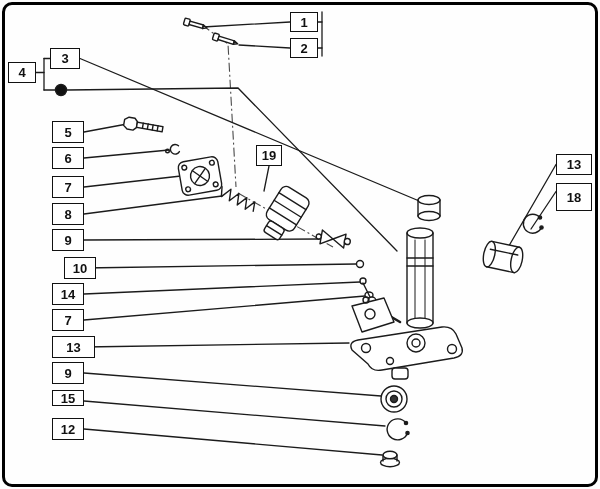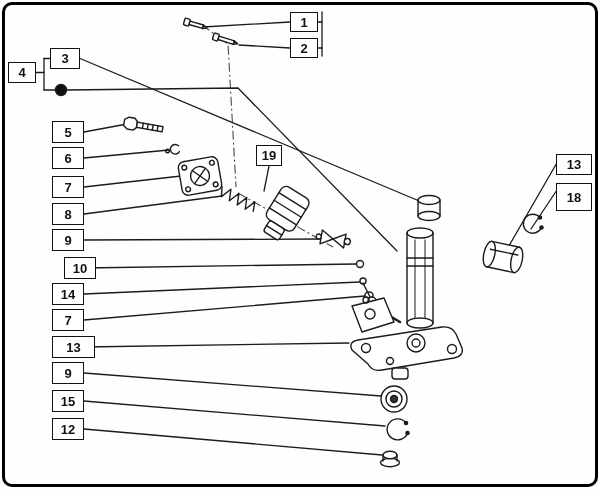--- a/index.html
+++ b/index.html
@@ -201,18 +201,18 @@
   <div class="plabel" style="left:52px;top:121px;width:32px;height:22px">5</div>
   <div class="plabel" style="left:52px;top:147px;width:32px;height:22px">6</div>
   <div class="plabel" style="left:52px;top:176px;width:32px;height:22px">7</div>
   <div class="plabel" style="left:52px;top:203px;width:32px;height:22px">8</div>
   <div class="plabel" style="left:52px;top:229px;width:32px;height:22px">9</div>
   <div class="plabel" style="left:64px;top:257px;width:32px;height:22px">10</div>
   <div class="plabel" style="left:52px;top:283px;width:32px;height:22px">14</div>
   <div class="plabel" style="left:52px;top:309px;width:32px;height:22px">7</div>
   <div class="plabel" style="left:52px;top:336px;width:43px;height:22px">13</div>
   <div class="plabel" style="left:52px;top:362px;width:32px;height:22px">9</div>
-  <div class="plabel" style="left:52px;top:390px;width:32px;height:22px">15</div>
+  <div class="plabel" style="left:52px;top:390px;width:32px;height:16px">15</div>
   <div class="plabel" style="left:52px;top:418px;width:32px;height:22px">12</div>
   <div class="plabel" style="left:556px;top:154px;width:36px;height:21px">13</div>
   <div class="plabel" style="left:556px;top:183px;width:36px;height:28px">18</div>
   <div class="plabel" style="left:256px;top:145px;width:26px;height:21px">19</div>
 </div>
 
 </body></html>

